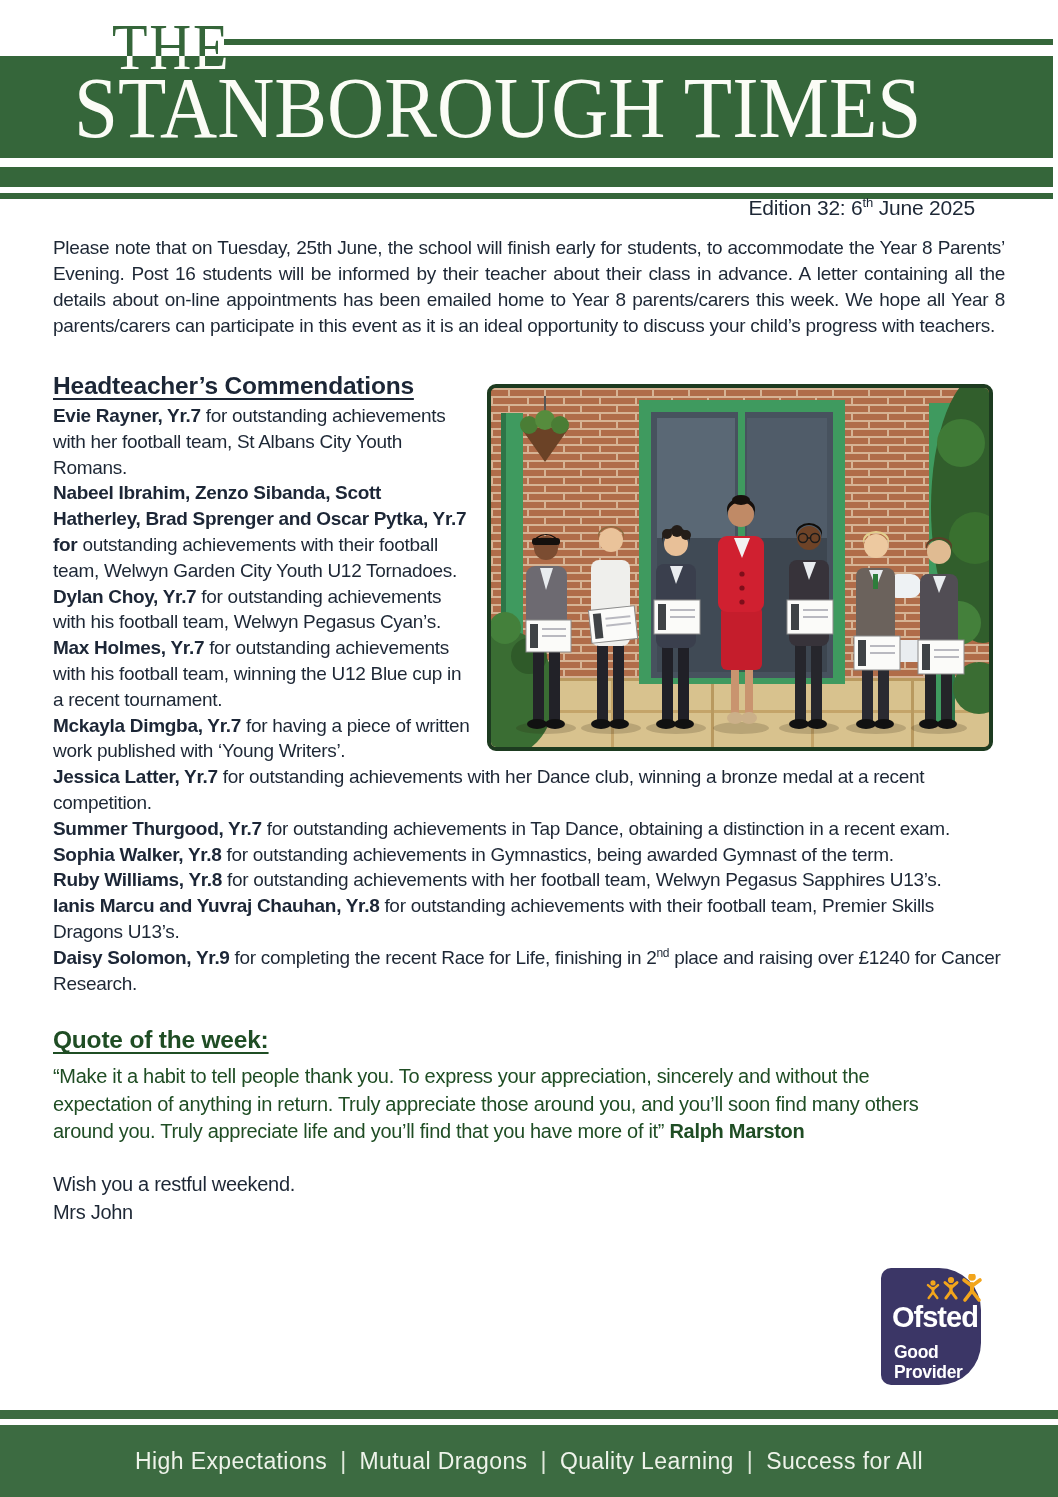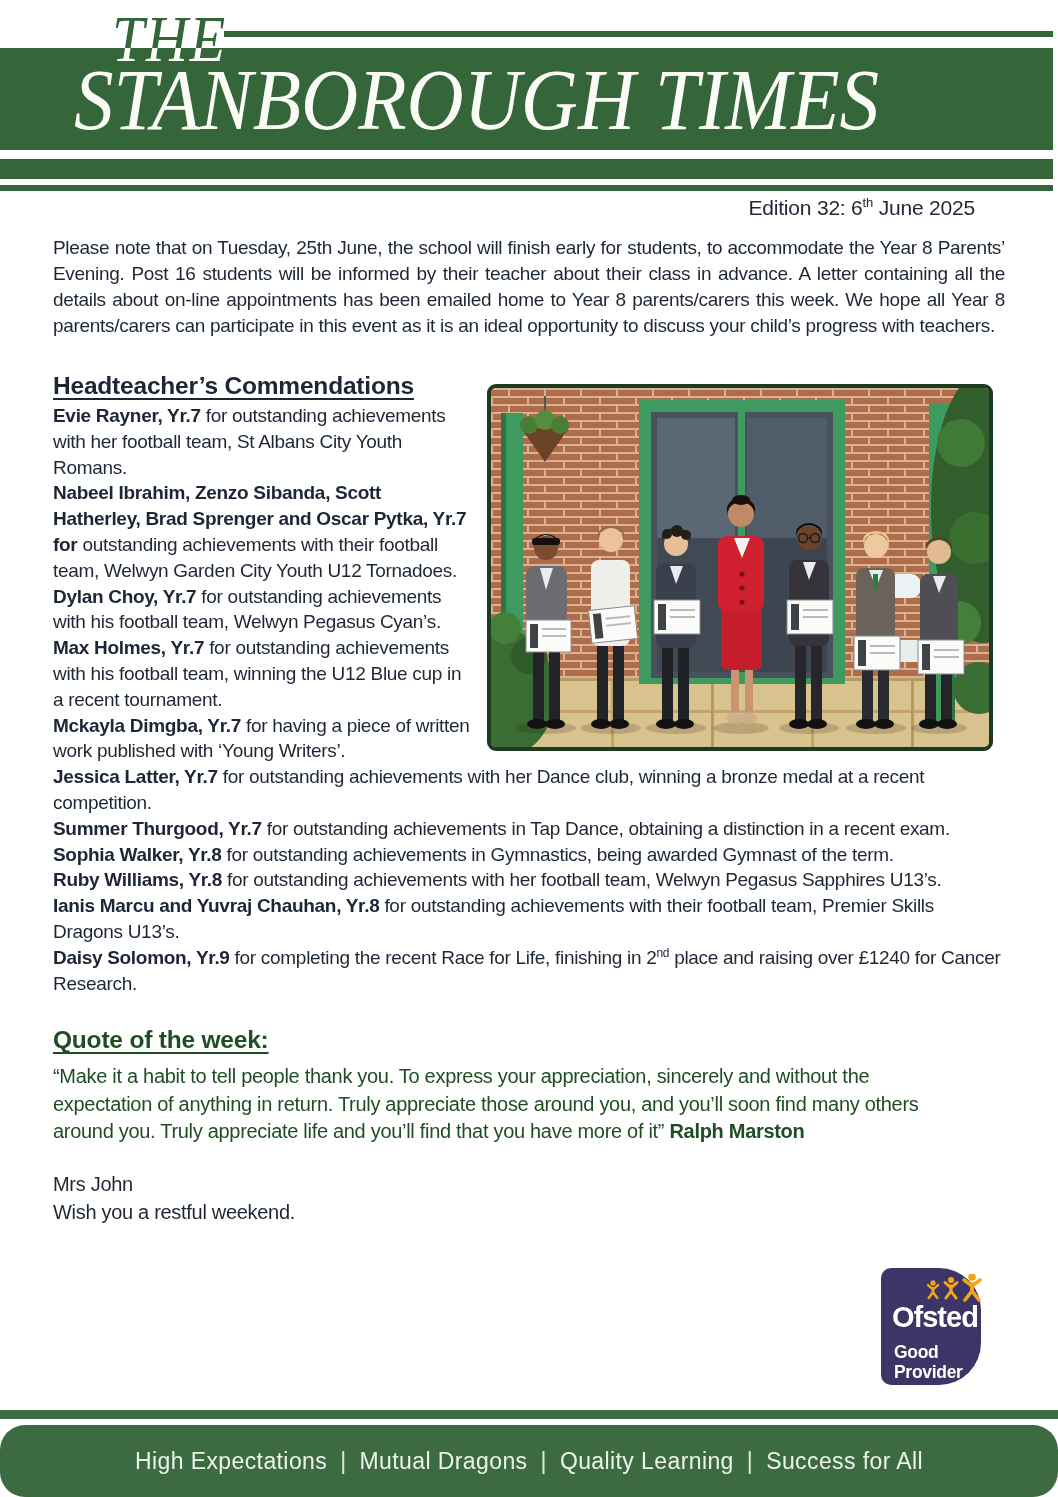--- a/index.html
+++ b/index.html
@@ -7,21 +7,21 @@
     --quote-green:#1f4d24; --ofsted-navy:#3b3666; --ofsted-orange:#f2a51c;
     --photo-border:#1d3b20;
   }
   html,body{margin:0;padding:0;background:#fff;}
   .page{
     position:relative; width:1058px; height:1497px; background:#fff; overflow:hidden;
     font-family:"Liberation Sans","DejaVu Sans",sans-serif; color:var(--body);
   }
 
   
-  .masthead{position:absolute;top:0;left:0;width:939px;height:192px;font-style:italic;}
+  .masthead{position:absolute;top:8px;left:0;width:939px;height:192px;}
   .the-green,.the-white{
     font-family:"Liberation Serif","DejaVu Serif",serif; font-size:66px; line-height:1;
     letter-spacing:2px; font-weight:400; transform:scaleX(0.88); transform-origin:left top;
     white-space:nowrap;
   }
   .the-green{position:absolute;left:112px;top:6px;color:var(--green);}
   .band{position:absolute;left:0;top:48px;width:1053px;height:102px;background:var(--green);overflow:hidden;}
   .the-white{position:absolute;left:112px;top:-42px;color:#fbfcf6;}
   .band-title{
     position:absolute;left:74px;bottom:7px;color:#fbfcf6;
@@ -69,21 +69,21 @@
     background:var(--ofsted-navy);border-radius:10px 42px 42px 10px;color:#fff;
   }
   .ofsted-figs{position:absolute;top:6px;left:42px;width:62px;height:32px;}
   .ofsted-name{position:absolute;top:33px;left:11px;font-size:29px;font-weight:600;letter-spacing:-1px;}
   .ofsted-sub{position:absolute;top:74px;left:13px;font-size:17.5px;font-weight:700;line-height:20px;letter-spacing:-0.3px;}
 
   
   .footer-stripe{position:absolute;left:0;top:1410px;width:1058px;height:9px;background:var(--footer-green);}
   .footer-main{
     position:absolute;left:0;top:1425px;width:1058px;height:72px;background:var(--footer-green);
-    display:flex;align-items:center;justify-content:center;color:#eef3ea;font-size:23px;letter-spacing:0.4px;border-radius:25px;
+    display:flex;align-items:center;justify-content:center;color:#eef3ea;font-size:23px;letter-spacing:0.4px;
   }
   .footer-main .sep{margin:0 13px;color:#dfe8db;}
 </style>
 </head>
 <body>
 
 <div class="page">
 
   <header class="masthead">
     <div class="the-green">THE</div>
@@ -310,22 +310,22 @@
           <p><strong>Daisy Solomon, Yr.9</strong> for completing the recent Race for Life, finishing in 2<sup>nd</sup> place and raising over £1240 for Cancer Research.</p>
         </div>
     </section>
 
     <section class="quote-sec">
       <h2 class="section-heading">Quote of the week:</h2>
       <p class="quote-body"><span>“Make it a habit to tell people thank you. To express your appreciation, sincerely and without the expectation of anything in return. Truly appreciate those around you, and you’ll soon find many others around you. Truly appreciate life and you’ll find that you have more of it” </span><strong>Ralph Marston</strong></p>
     </section>
 
     <div class="signoff">
+      <div>Wish you a restful weekend.</div>
       <div>Mrs John</div>
-      <div>Wish you a restful weekend.</div>
     </div>
 
   </main>
 
   <div class="ofsted">
     <svg class="ofsted-figs" viewBox="0 0 62 32">
       <g stroke="var(--ofsted-orange)" fill="var(--ofsted-orange)" stroke-linecap="round">
         <g transform="translate(10,14) scale(0.72)">
           <circle cx="0" cy="-7" r="3.6" stroke="none"></circle>
           <path d="M-7,-4 L0,2 L7,-4" fill="none" stroke-width="3.4"></path>

